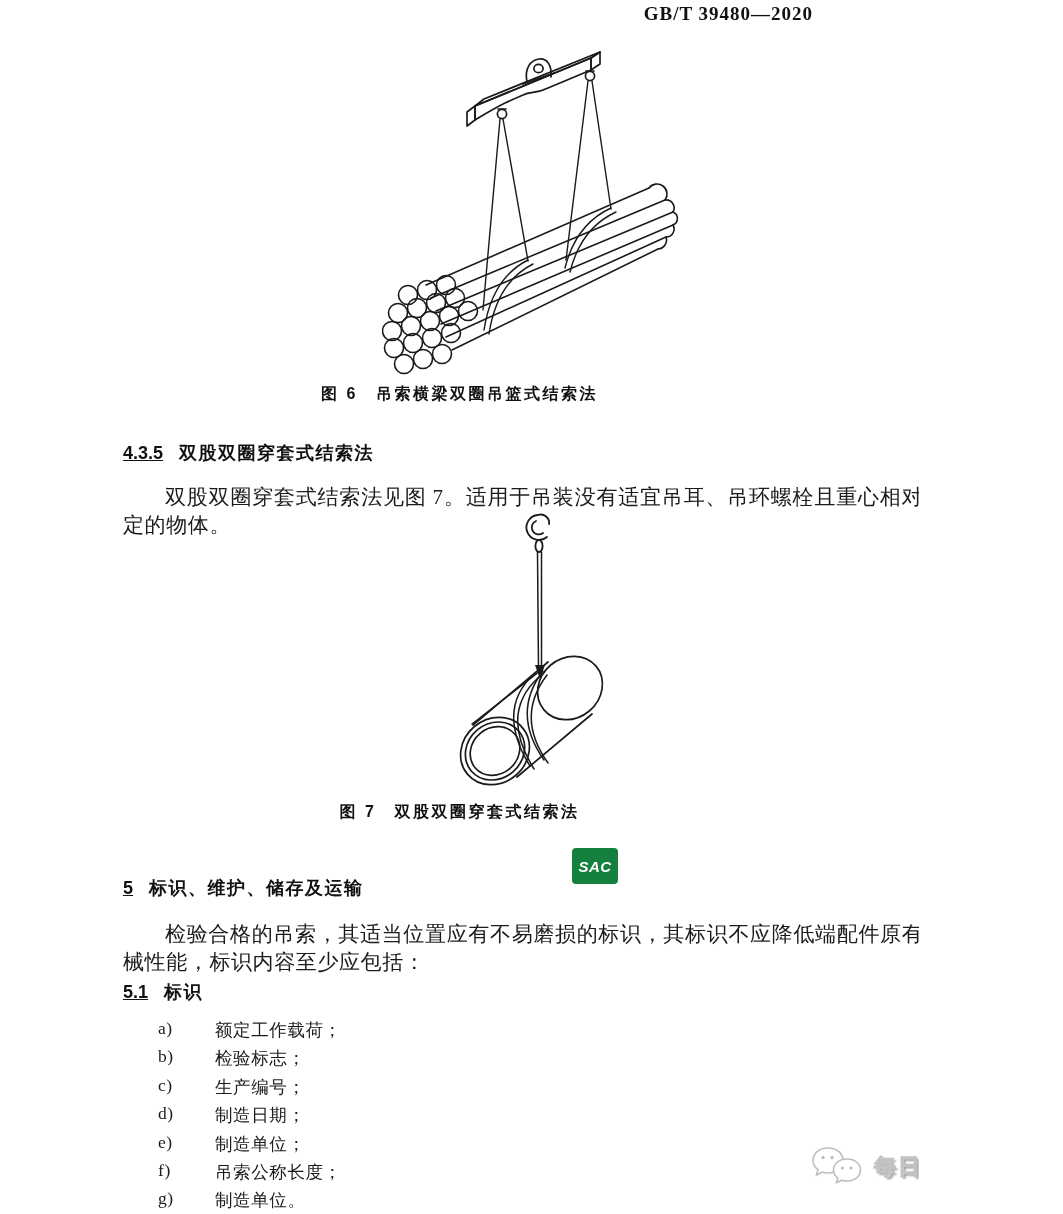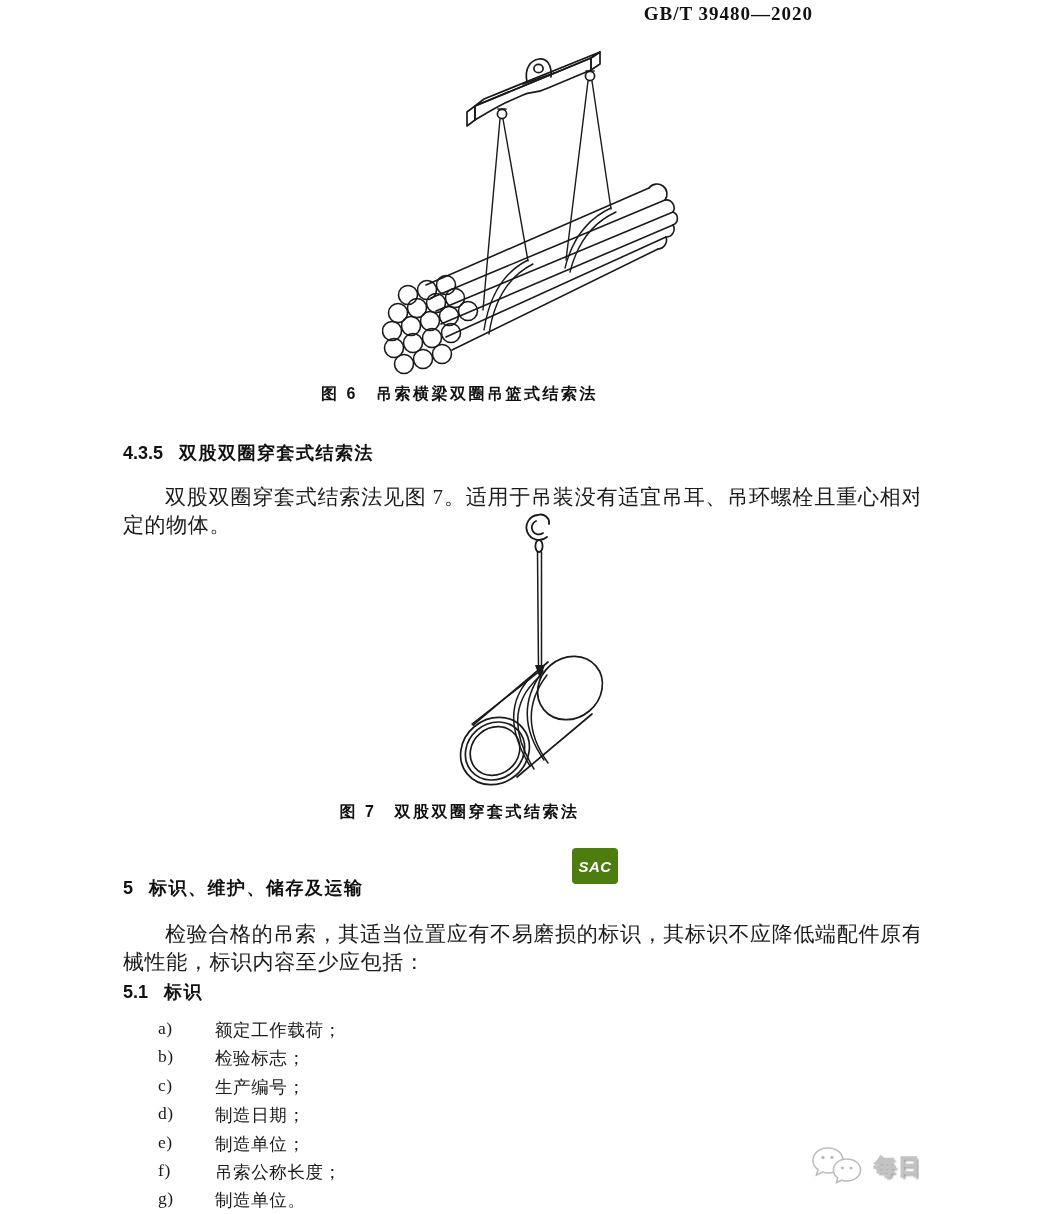--- a/index.html
+++ b/index.html
@@ -21,37 +21,37 @@
     font-family:"Liberation Sans", sans-serif; font-weight:bold;
     font-size:16px; letter-spacing:2.5px; color:#111;
   }
   .fig-caption .cap-label { margin-right:18px;text-align:center; }
   .heading {
     position:absolute; left:123px;
     font-family:"Liberation Sans", sans-serif; font-weight:bold;
     font-size:18px; letter-spacing:1.5px; color:#111;
     white-space:nowrap;
   }
-  .heading .h-num { margin-right:16px; letter-spacing:0; }
+  .heading .h-num { margin-right:16px; letter-spacing:0;text-decoration:underline; }
   .body-para {
     position:absolute; left:123px; width:822px;
     font-size:21px; line-height:28px; letter-spacing:0.6px;
     text-align:justify; text-indent:2em; color:#1b1b1b;
   }
   .item-list {
     position:absolute; left:158px; top:1018px; list-style:none;
   }
   .item-list li {
     height:28.4px; font-size:17.5px; letter-spacing:0.6px; color:#1b1b1b;
     display:flex; align-items:flex-start;
   }
   .item-list .li-label { display:inline-block; width:57px; }
   .sac-mark {
     position:absolute; left:572px; top:848px; width:46px; height:36px;
-    background:#4d7c0f; border-radius:4px;
+    background:#15803d; border-radius:4px;
     display:flex; align-items:center; justify-content:center;
   }
   .sac-mark span {
     font-family:"Liberation Sans", sans-serif; font-weight:bold;
     font-style:italic; font-size:15px; color:#ffffff; letter-spacing:0.5px;
   }
   .footer-wm {
     position:absolute; left:810px; top:1144px;
     display:flex; align-items:center;
   }

